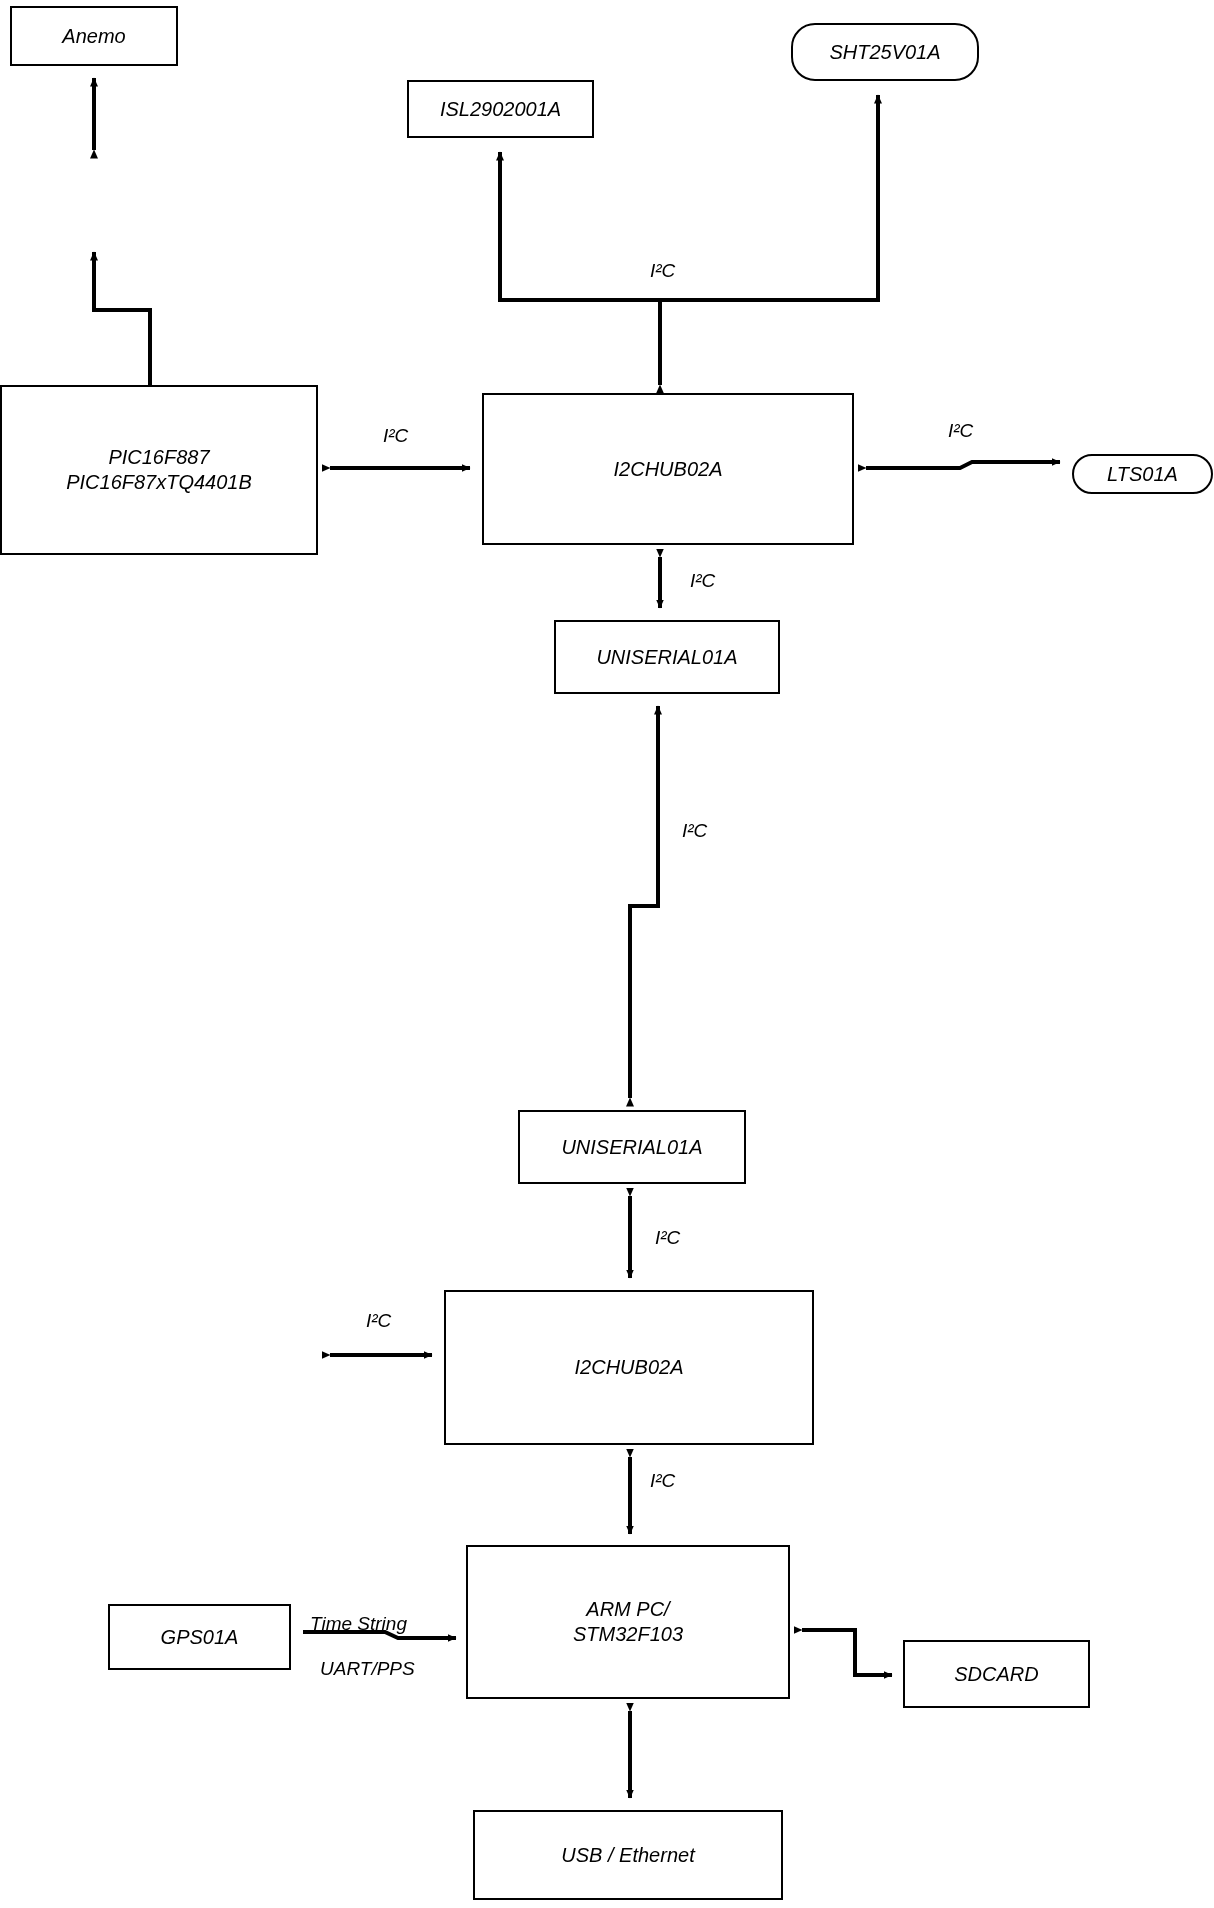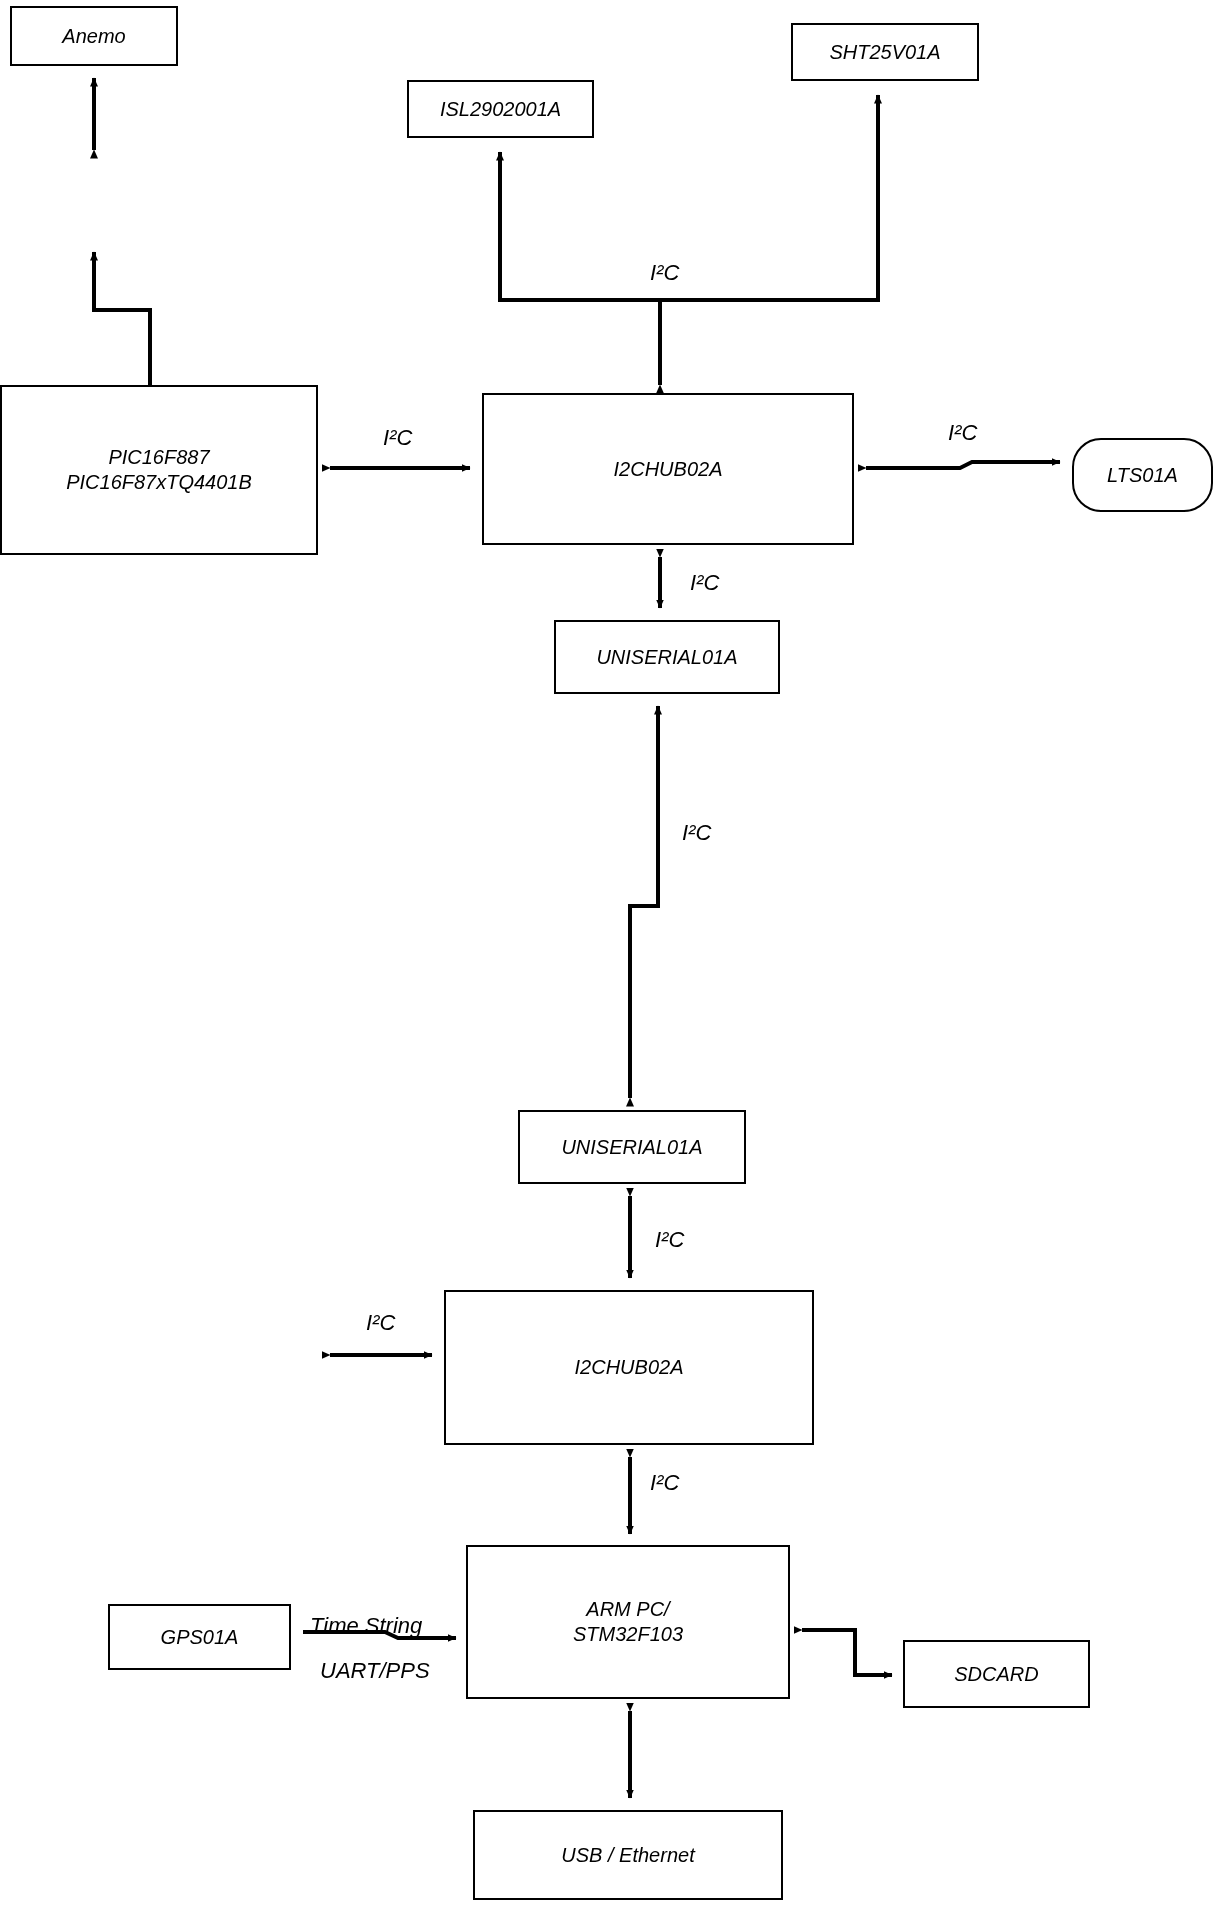--- a/index.html
+++ b/index.html
@@ -27,21 +27,21 @@
     align-items: center;
     justify-content: center;
     text-align: center;
     font-size: 20px;
     color: #000000;
     line-height: 1.25;
     white-space: pre-line;
   }
   .edge-label {
     position: absolute;
-    font-size: 22px;
+    font-size: 19px;
     color: #000000;
     white-space: nowrap;
   }
   svg.wires {
     position: absolute;
     left: 0;
     top: 0;
     width: 1214px;
     height: 1908px;
     pointer-events: none;
@@ -91,23 +91,23 @@
       <path d="M 802 1630 L 855 1630 L 855 1675 L 892 1675" marker-start="url(#arrow)" marker-end="url(#arrow)"></path>
 
       <line x1="630" y1="1711" x2="630" y2="1798" marker-end="url(#arrow)" marker-start="url(#arrow)"></line>
     </g>
   </svg>
 
   <div class="node" style="left:10px;  top:6px;    width:168px; height:60px;">Anemo</div>
   <div class="node" style="left:0px;   top:385px;  width:318px; height:170px;">PIC16F887
 PIC16F87xTQ4401B</div>
   <div class="node" style="left:407px; top:80px;   width:187px; height:58px;">ISL2902001A</div>
-  <div class="node" style="left:791px; top:23px;   width:188px; height:58px;">SHT25V01A</div>
+  <div class="node" style="left:791px; top:23px;   width:188px; height:58px;border-radius:24px;">SHT25V01A</div>
   <div class="node" style="left:482px; top:393px;  width:372px; height:152px;">I2CHUB02A</div>
-  <div class="node" style="left:1072px;top:438px;  width:141px; height:74px;border-radius:29px;">LTS01A</div>
+  <div class="node" style="left:1072px;top:454px;  width:141px; height:40px;border-radius:29px;">LTS01A</div>
   <div class="node" style="left:554px; top:620px; width:226px; height:74px;">UNISERIAL01A</div>
   <div class="node" style="left:518px; top:1110px; width:228px; height:74px;">UNISERIAL01A</div>
   <div class="node" style="left:444px; top:1290px; width:370px; height:155px;">I2CHUB02A</div>
   <div class="node" style="left:108px; top:1604px; width:183px; height:66px;">GPS01A</div>
   <div class="node" style="left:466px; top:1545px; width:324px; height:154px;">ARM PC/
 STM32F103</div>
   <div class="node" style="left:903px; top:1640px; width:187px; height:68px;">SDCARD</div>
   <div class="node" style="left:473px; top:1810px; width:310px; height:90px;">USB / Ethernet</div>
 
   <div class="edge-label" style="left:650px;  top:260px;">I²C</div>

